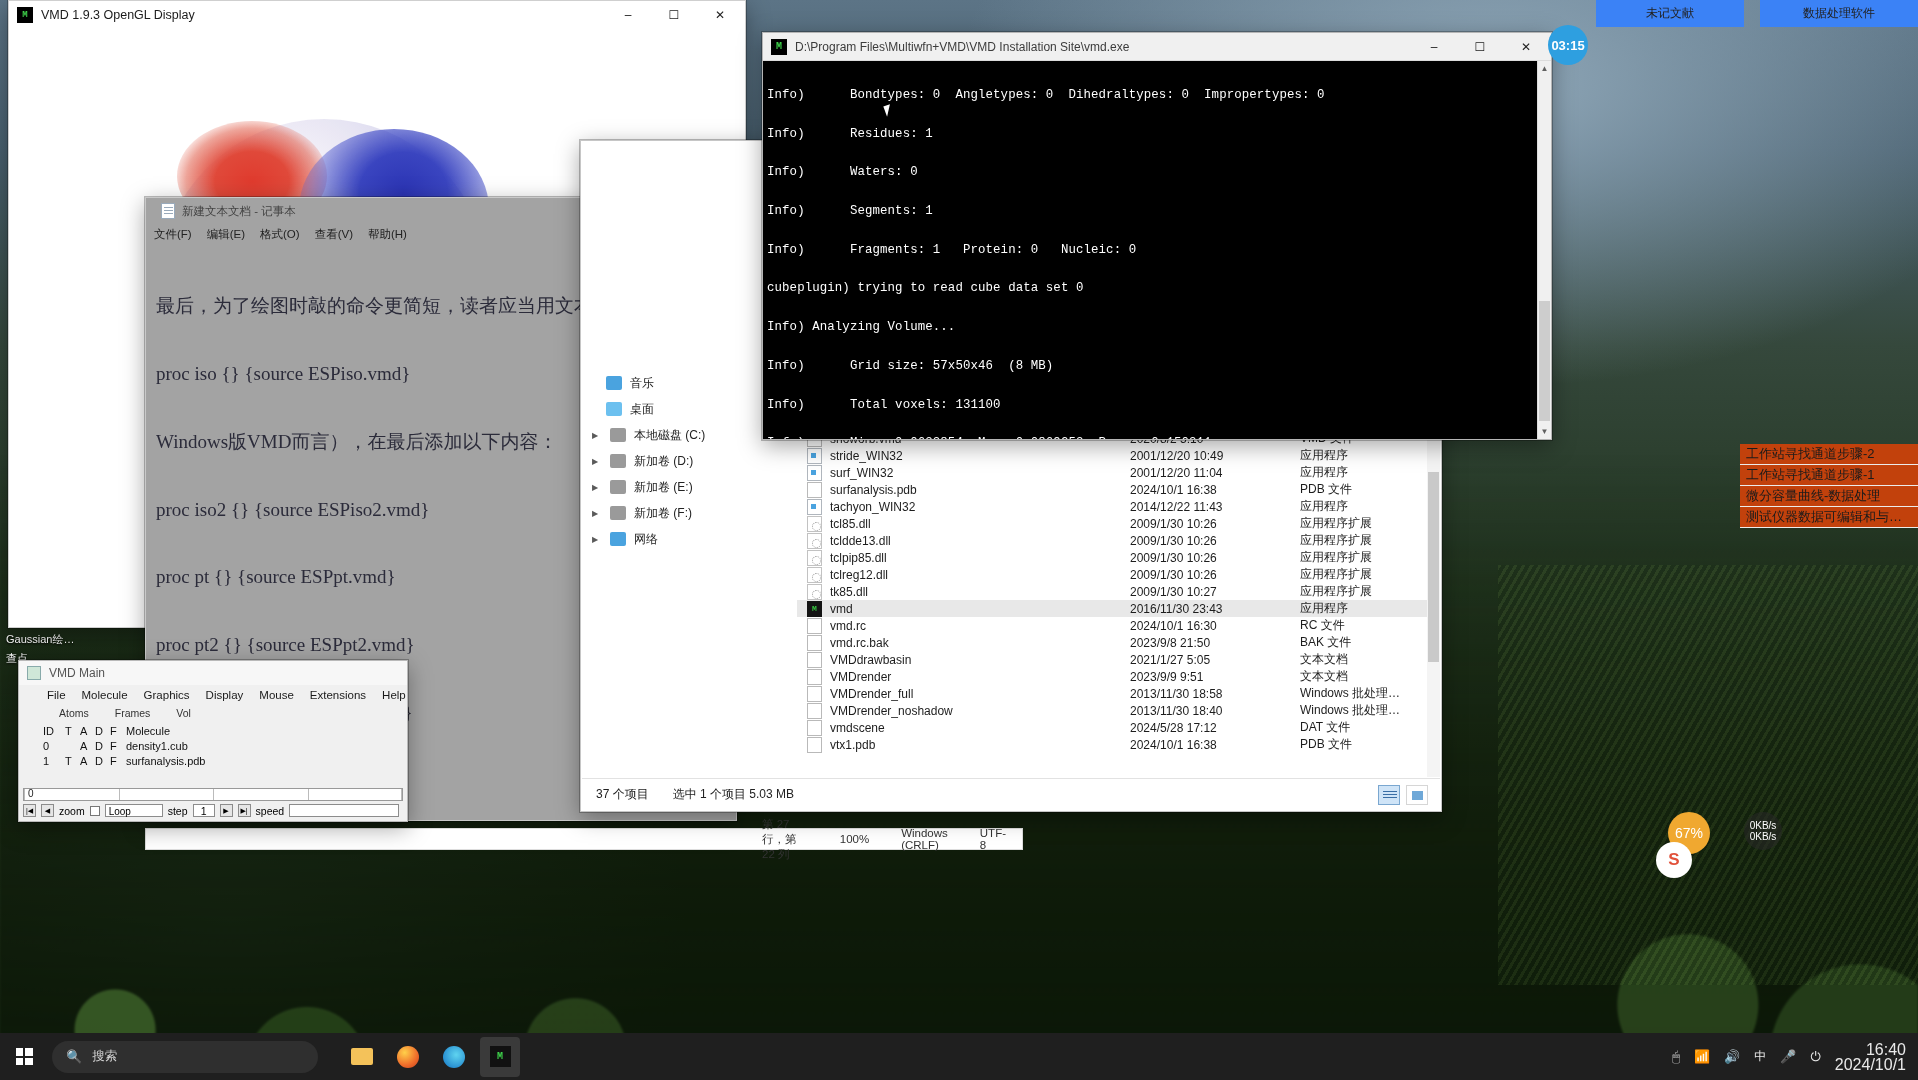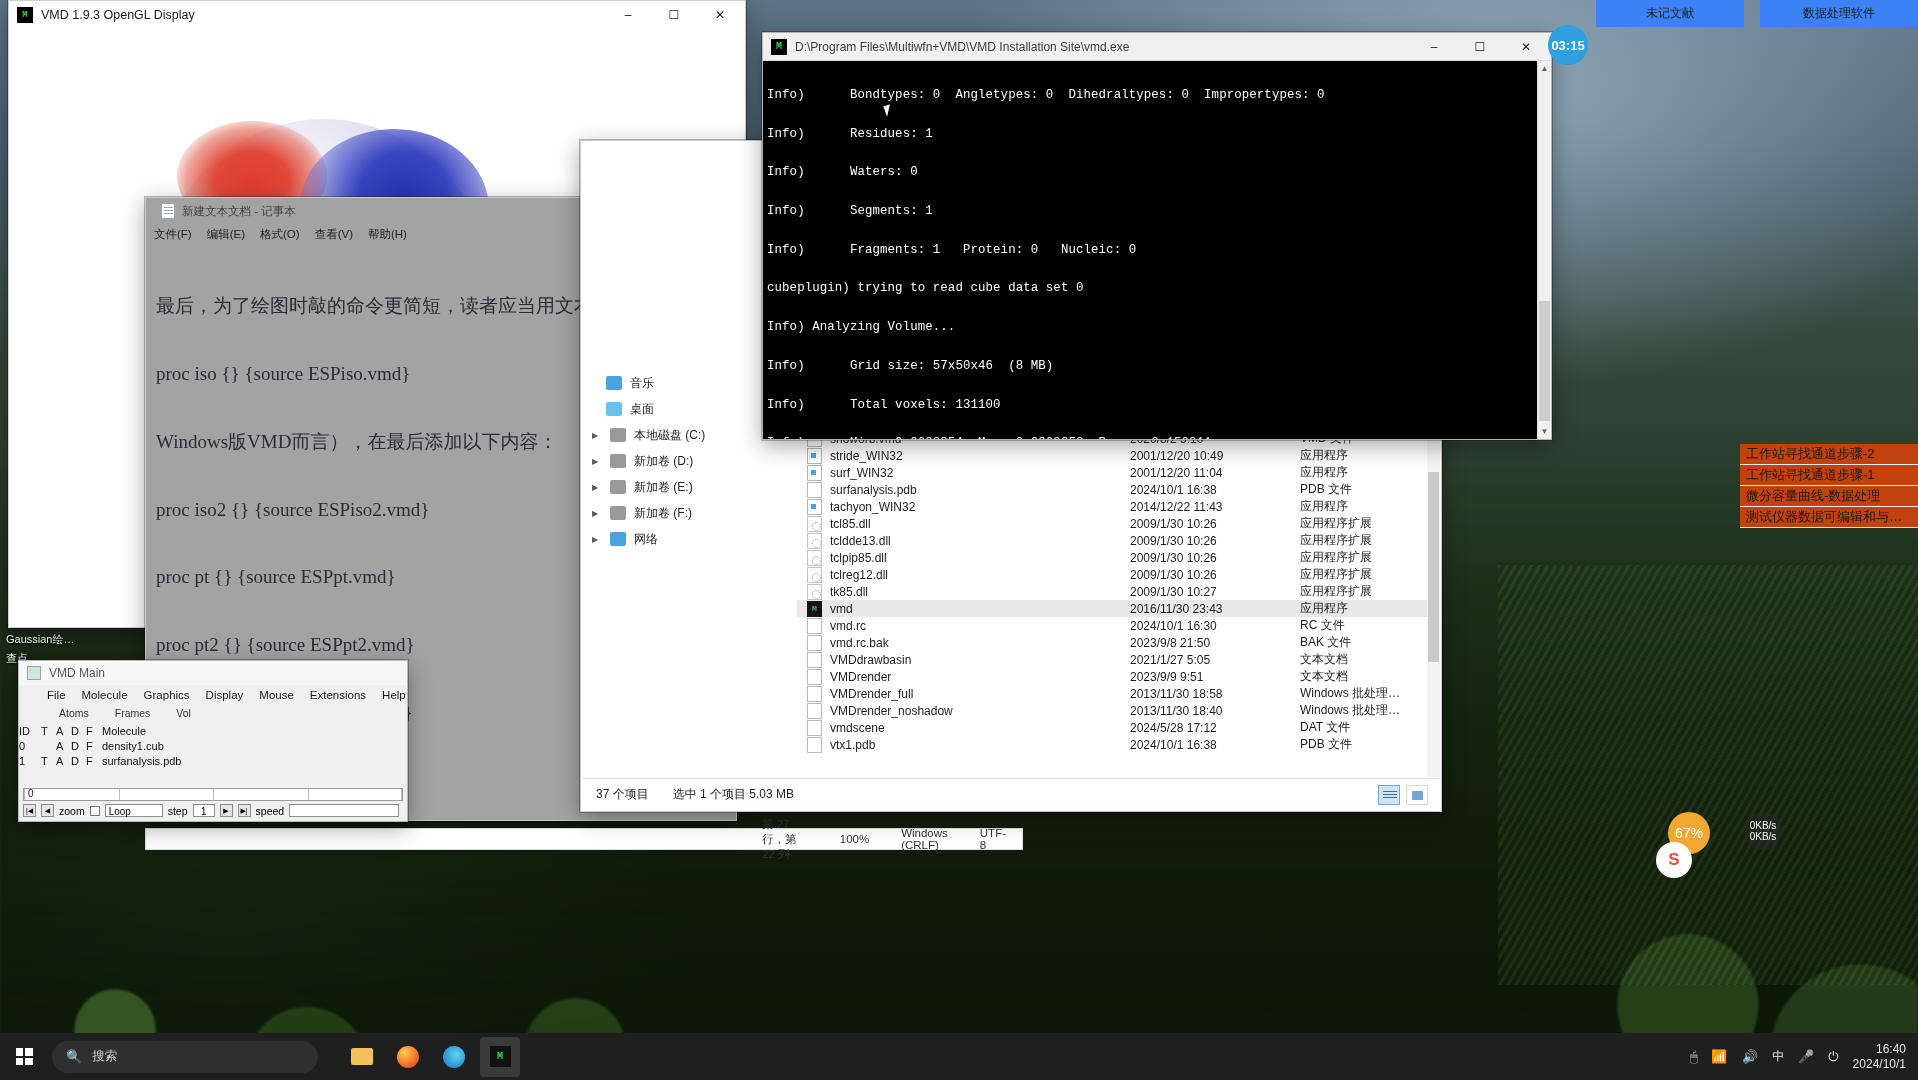--- a/index.html
+++ b/index.html
@@ -98,21 +98,21 @@
   #explorer .ex-scroll .thumb { position:absolute; left:1px; right:1px; top:330px; height:190px; background:#c9c9c9; }
 
   
   #vmdmain { left:18px; top:660px; width:390px; height:162px; background:#f0f0f0; border:1px solid #b9b9b9; }
   #vmdmain .vm-title { height:24px; display:flex; align-items:center; padding-left:8px; gap:8px; background:#f7f7f7;}
   #vmdmain .vm-title .vm-ico { width:14px; height:14px; background:#cfe7d8; border:1px solid #8aa; }
   #vmdmain .vm-title span { font-size:12px; color:#555; }
   #vmdmain .vm-menu { height:20px; display:flex; gap:16px; font-size:11.5px; padding-left:28px; color:#1a1a1a; align-items:center; }
   #vmdmain .vm-sub { height:16px; display:flex; gap:26px; font-size:10.5px; padding-left:40px; color:#333; align-items:center; }
   #vmdmain .vm-table { margin-top:2px; font-size:11px; color:#111; }
-  #vmdmain .vm-hdr, #vmdmain .vm-row { display:flex; gap:0; height:15px; align-items:center; }
+  #vmdmain .vm-hdr, #vmdmain .vm-row { display:flex; gap:0; padding-left:24px; height:15px; align-items:center; }
   #vmdmain .c-id { width:22px; } #vmdmain .c-t { width:15px; } #vmdmain .c-a { width:15px; }
   #vmdmain .c-d { width:15px; } #vmdmain .c-f { width:16px; } #vmdmain .c-mol { width:130px; }
   #vmdmain .vm-bottom { position:absolute; left:4px; right:4px; bottom:4px; }
   #vmdmain .vm-slider { height:13px; border:1px solid #999; background:#fff; position:relative; margin-bottom:3px; }
   #vmdmain .vm-slider .val { position:absolute; left:4px; top:-1px; font-size:10px; color:#222; }
   #vmdmain .vm-slider .tick { position:absolute; top:0; bottom:0; width:1px; background:#bbb; }
   #vmdmain .vm-ctrl { display:flex; align-items:center; gap:5px; font-size:10.5px; }
   #vmdmain .vm-ctrl .btn { width:13px; height:13px; border:1px solid #8c8c8c; background:#e6e6e6; font-size:7px; display:flex; align-items:center; justify-content:center; }
   #vmdmain .vm-ctrl .fld { border:1px solid #8c8c8c; background:#fff; height:13px; }
   #vmdmain .vm-ctrl .chk { width:10px; height:10px; border:1px solid #777; background:#fff; }
@@ -130,21 +130,21 @@
   
   #taskbar { position:absolute; left:0; bottom:0; width:100%; height:47px; background:#1f1f1f; display:flex; align-items:center; }
   #taskbar .start { width:48px; height:47px; display:flex; align-items:center; justify-content:center; }
   #taskbar .winlogo { width:17px; height:17px; display:grid; grid-template-columns:1fr 1fr; grid-template-rows:1fr 1fr; gap:2px; }
   #taskbar .winlogo i { background:#fff; display:block; }
   #taskbar .search { width:266px; height:32px; background:#2f2f2f; border-radius:16px; display:flex; align-items:center; gap:10px; padding-left:14px; color:#d7d7d7; font-size:12.5px; margin-left:4px; }
   #taskbar .tb-apps { display:flex; align-items:center; gap:6px; margin-left:24px; }
   #taskbar .app { width:40px; height:40px; display:flex; align-items:center; justify-content:center; border-radius:4px; position:relative; }
   #taskbar .app.active { background:#3a3a3a; }
   #taskbar .tray { margin-left:auto; display:flex; align-items:center; gap:14px; padding-right:12px; color:#e9e9e9; font-size:12px; }
-  #taskbar .clock { text-align:right; font-size:12px; line-height:15px; }
+  #taskbar .clock { text-align:right; font-size:16px; line-height:15px; }
 
   
   .circ { position:absolute; border-radius:50%; display:flex; align-items:center; justify-content:center; }
   #clock-bubble { left:1548px; top:25px; width:40px; height:40px; background:#2e9fe0; color:#fff; font-size:13px; font-weight:bold; }
   #perf-bubble { left:1668px; top:812px; width:42px; height:42px; background:#f0a830; color:#fff; font-size:14px; font-weight:normal; }
   #net-bubble { left:1744px; top:812px; width:38px; height:38px; background:rgba(40,40,40,.55); color:#fff; font-size:10px; flex-direction:column; }
   #s-bubble { left:1656px; top:842px; width:36px; height:36px; background:#fff; color:#e1513a; font-weight:bold; font-size:17px; }
 </style>
 </head>
 <body>

